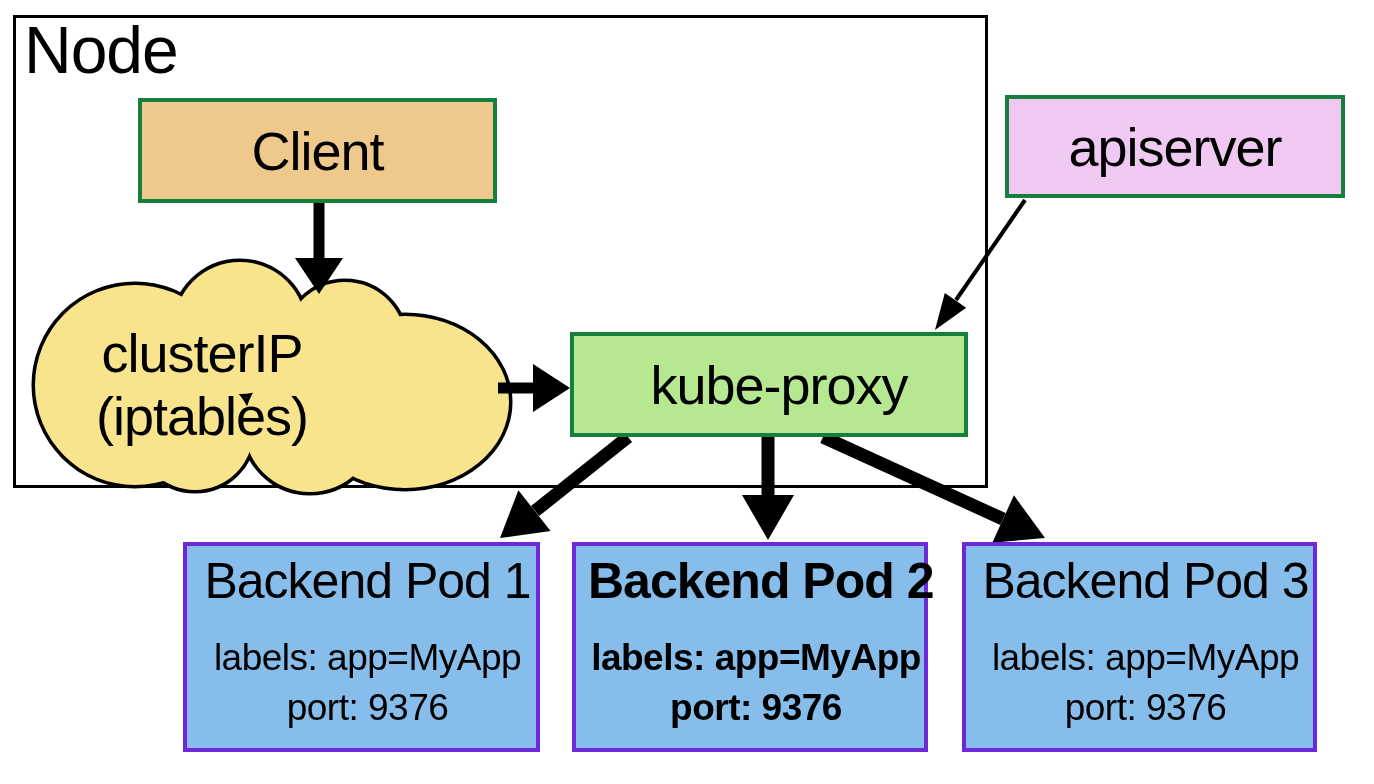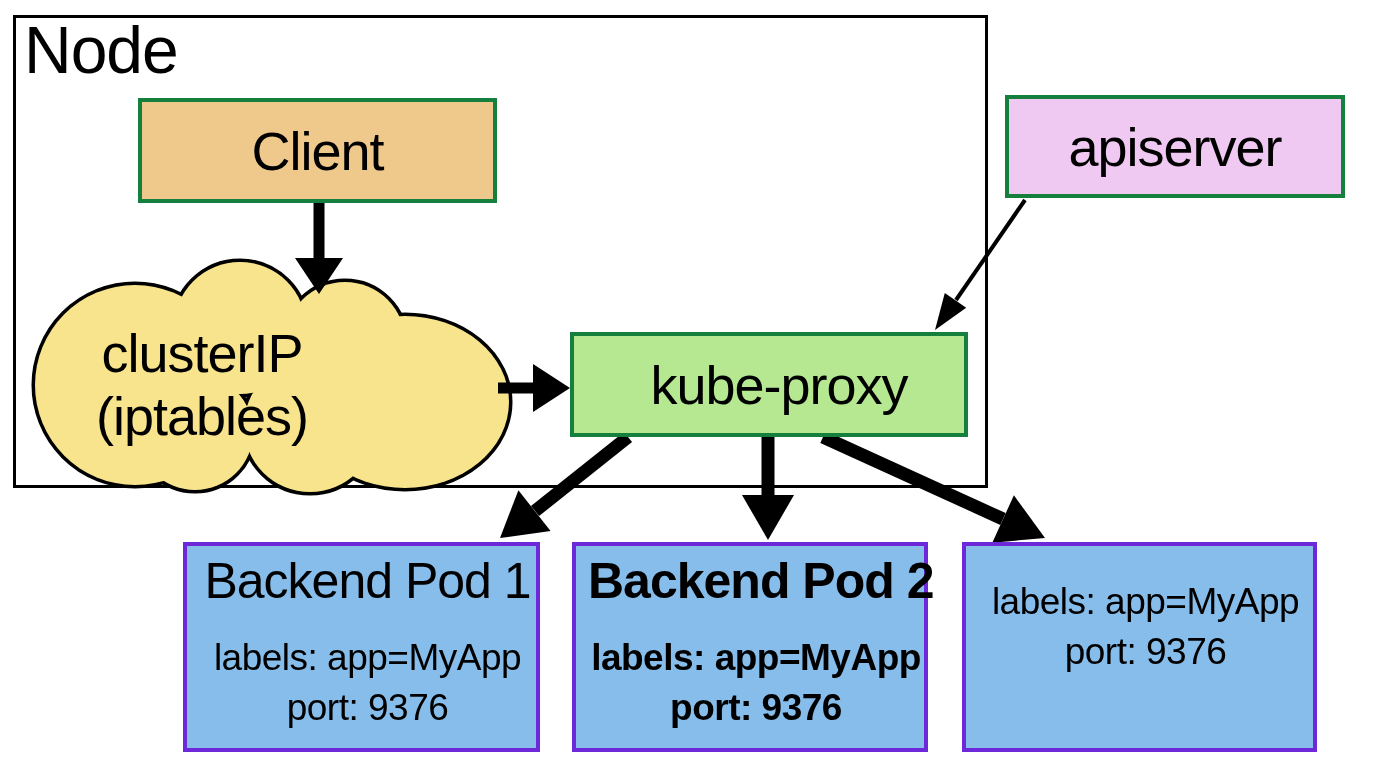--- a/index.html
+++ b/index.html
@@ -127,19 +127,20 @@
 
   <div class="pod pod2" style="background-color: rgb(135, 189, 235);">
     <div class="pod-title">Backend Pod 2</div>
     <div class="pod-meta">
       <div>labels: app=MyApp</div>
       <div>port: 9376</div>
     </div>
   </div>
 
   <div class="pod pod3" style="background-color: rgb(135, 189, 235);">
+    <div class="pod-title">Backend Pod 3</div>
     <div class="pod-meta">
       <div>labels: app=MyApp</div>
       <div>port: 9376</div>
     </div>
   </div>
 
 </div>
 
 </body></html>

